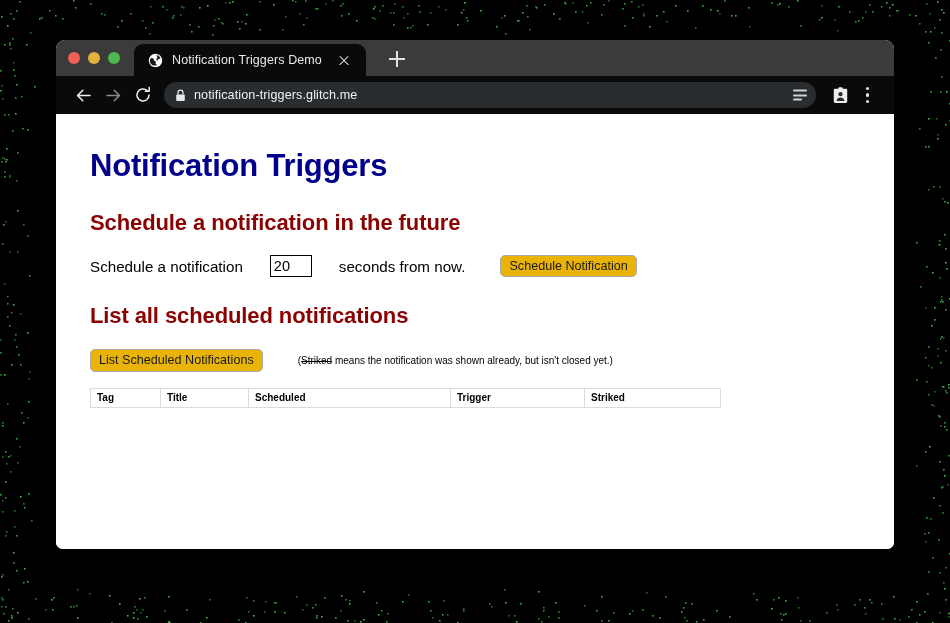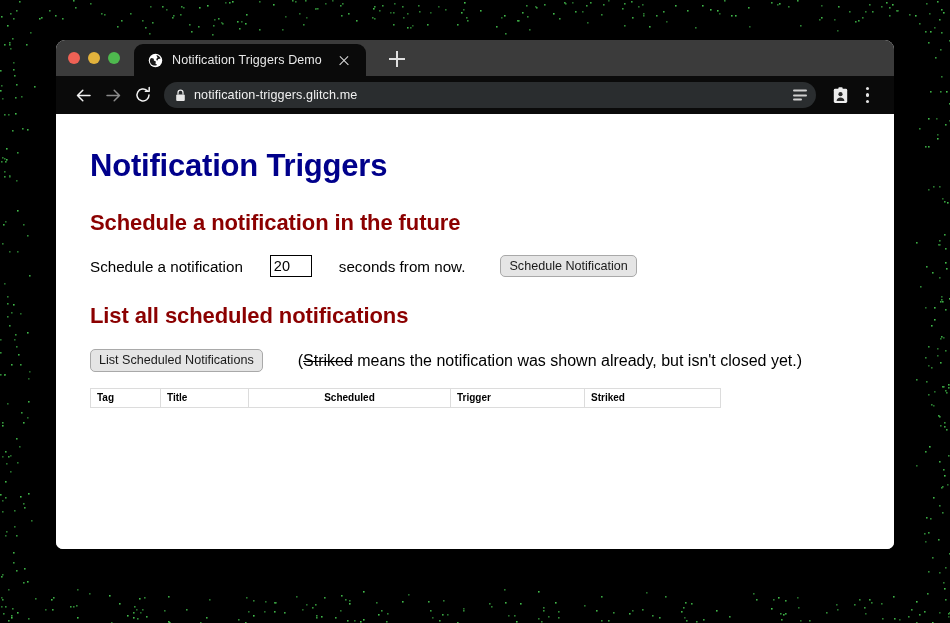--- a/index.html
+++ b/index.html
@@ -218,53 +218,53 @@
     border: 1px solid #000;
     border-radius: 0;
     background: #fff;
     color: #000;
     outline: none;
   }
   button.btn {
     font-family: "Liberation Sans", sans-serif;
     font-size: 12.6px;
     color: #1a1a1a;
-    background: #e5e5e5;
+    background: #eab308;
     border: 1px solid #a9a9a9;
     border-radius: 5px;
     padding: 3px 8px;
     margin-left: 11px;
     cursor: pointer;
     line-height: 1.15;
   }
   .listrow { margin-top: 20px; }
   .listrow button.btn { margin-left: 0; }
   .hint {
     margin-left: 11px;
-    font-size: 16px;
+    font-size: 10px;
     color: #000;
   }
   .hint .strike { text-decoration: line-through; }
 
   table.nlist {
     margin-top: 16px;
     border-collapse: collapse;
     font-size: 10px;
   }
   table.nlist th {
     text-align: left;
     font-weight: bold;
     color: #000;
     border: 1px solid #dcdcdc;
     padding: 3px 6px 4px 6px;
     white-space: nowrap;
   }
   table.nlist th.c-tag      { width: 70px; }
   table.nlist th.c-title    { width: 88px; }
-  table.nlist th.c-sched    { width: 202px; text-align: center; }
+  table.nlist th.c-sched    { width: 202px; }
   table.nlist th.c-trigger  { width: 134px; }
   table.nlist th.c-cancel   { width: 136px; }
 </style>
 </head>
 <body>
 
 <div id="backdrop"></div>
 <svg id="noise" width="950" height="623" viewBox="0 0 950 623">
     <rect x="376" y="602" width="1.6" height="1.6" fill="rgb(52,151,60)"></rect>
     <rect x="428" y="601" width="1.6" height="1.6" fill="rgb(71,203,81)"></rect>

